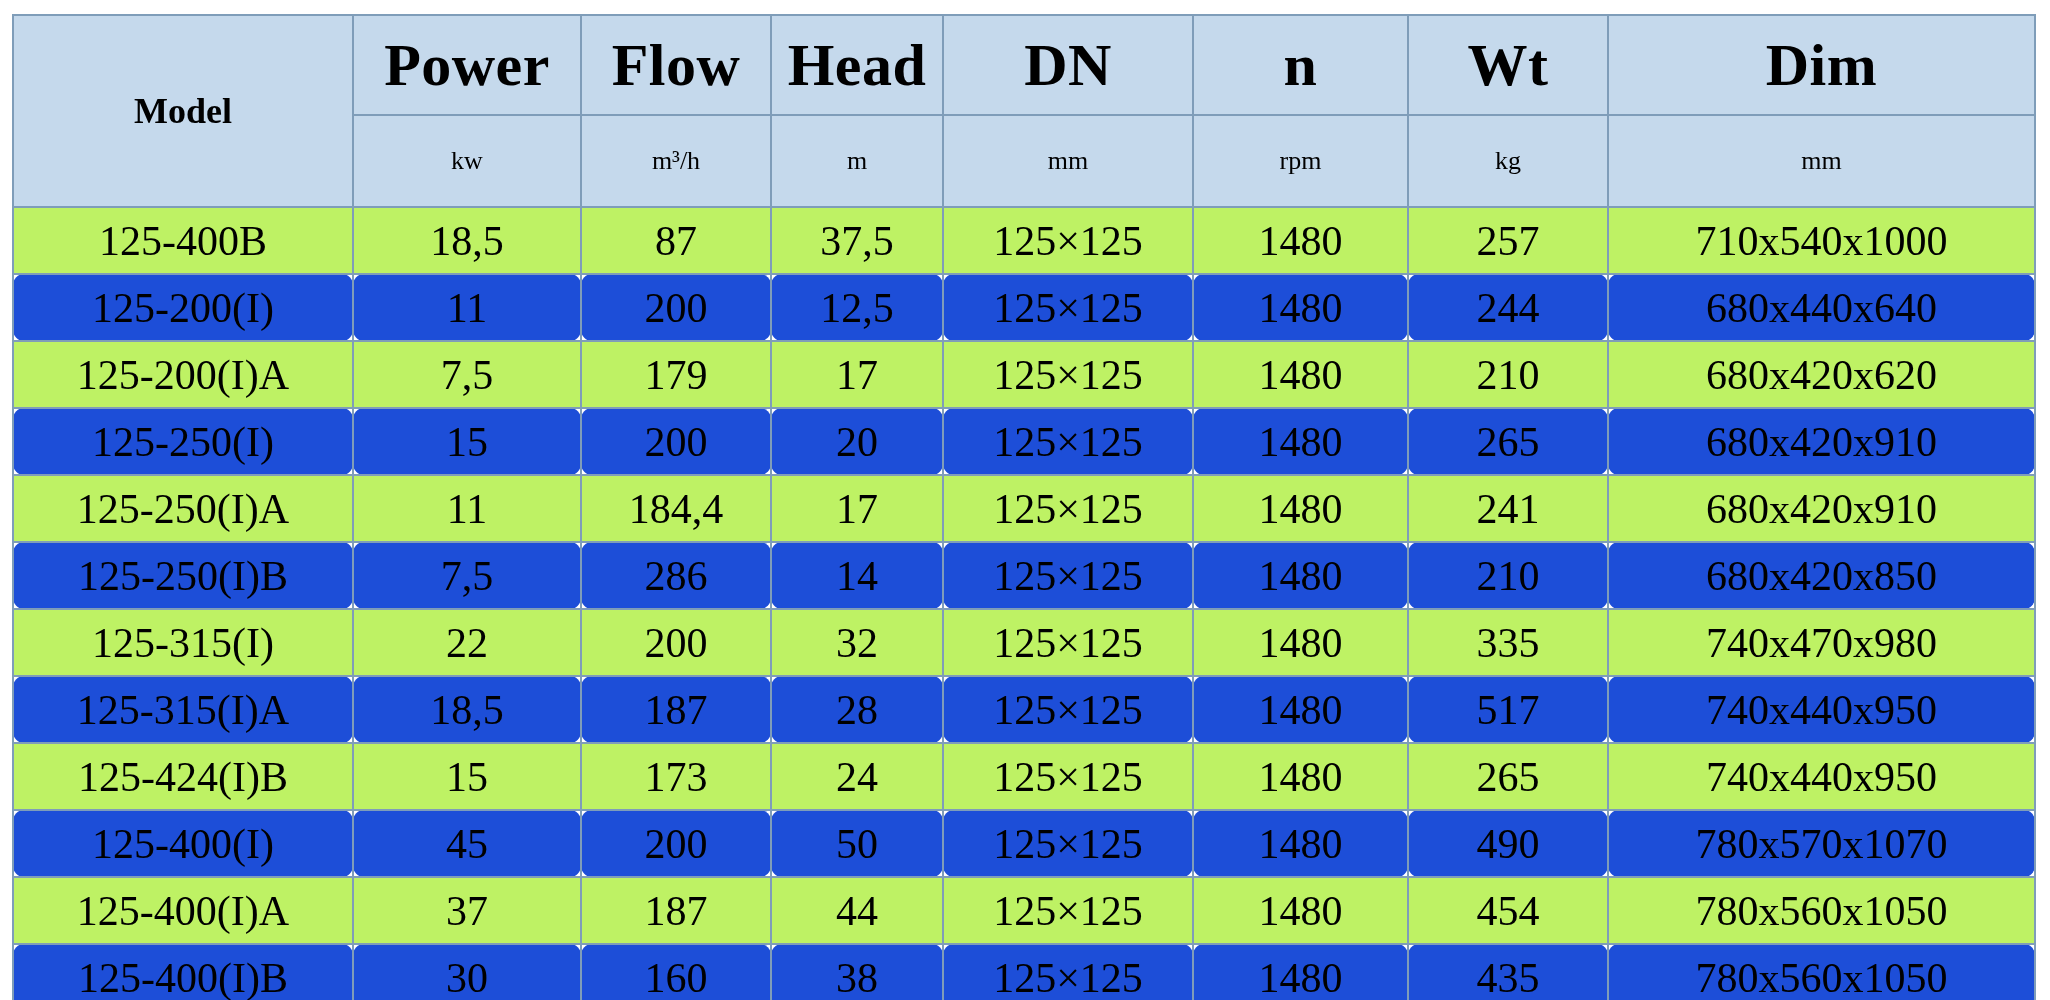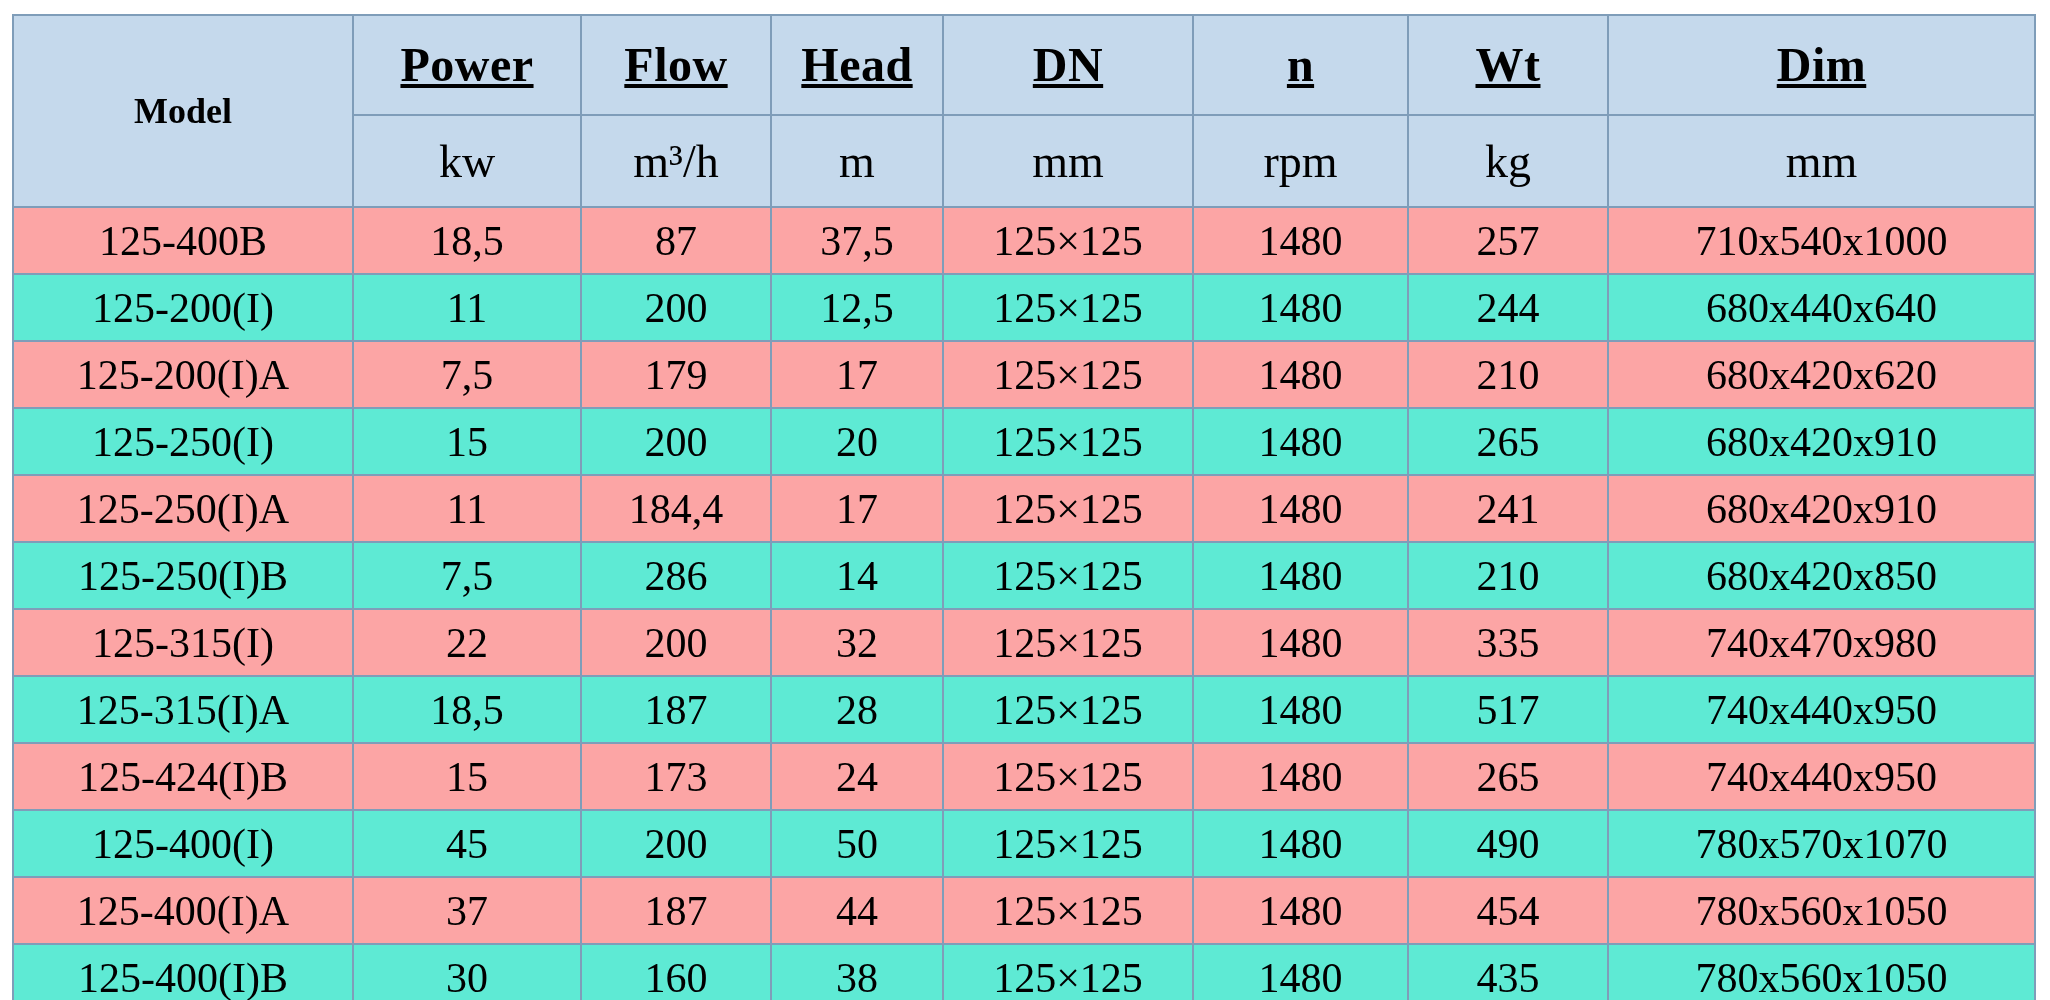--- a/index.html
+++ b/index.html
@@ -43,44 +43,43 @@
   col.c-dn    { width: 250px; }
   col.c-n     { width: 215px; }
   col.c-wt    { width: 200px; }
   col.c-dim   { width: 427px; }
 
   thead th {
     background: #c5d9ec;
     font-weight: bold;
   }
   th.title-row {
-    font-size: 48px;
+    font-size: 60px;
     height: 96px;
     line-height: 1.0;
     letter-spacing: 0.5px;
-    text-decoration: underline;
   }
   th.model-cell {
     font-size: 36px;
     font-weight: bold;
     height: 190px;
   }
   th.unit-row {
-    font-size: 46px;
+    font-size: 26px;
     font-weight: normal;
     height: 88px;
   }
   tbody td {
     font-size: 42px;
     height: 65px;
     line-height: 1.0;
     white-space: nowrap;
   }
-  tbody tr.odd td { background: #fca5a5; }
-  tbody tr.even td { background: #5eead4; }
+  tbody tr.odd td { background: #bef264; }
+  tbody tr.even td { background: #1d4ed8; border-radius: 11px; }
   td.model-col { text-align: left; padding-left: 10px; }
 </style>
 </head>
 <body>
 
 <div class="sheet">
   <table class="spec">
     <colgroup>
       <col class="c-model">
       <col class="c-power">

